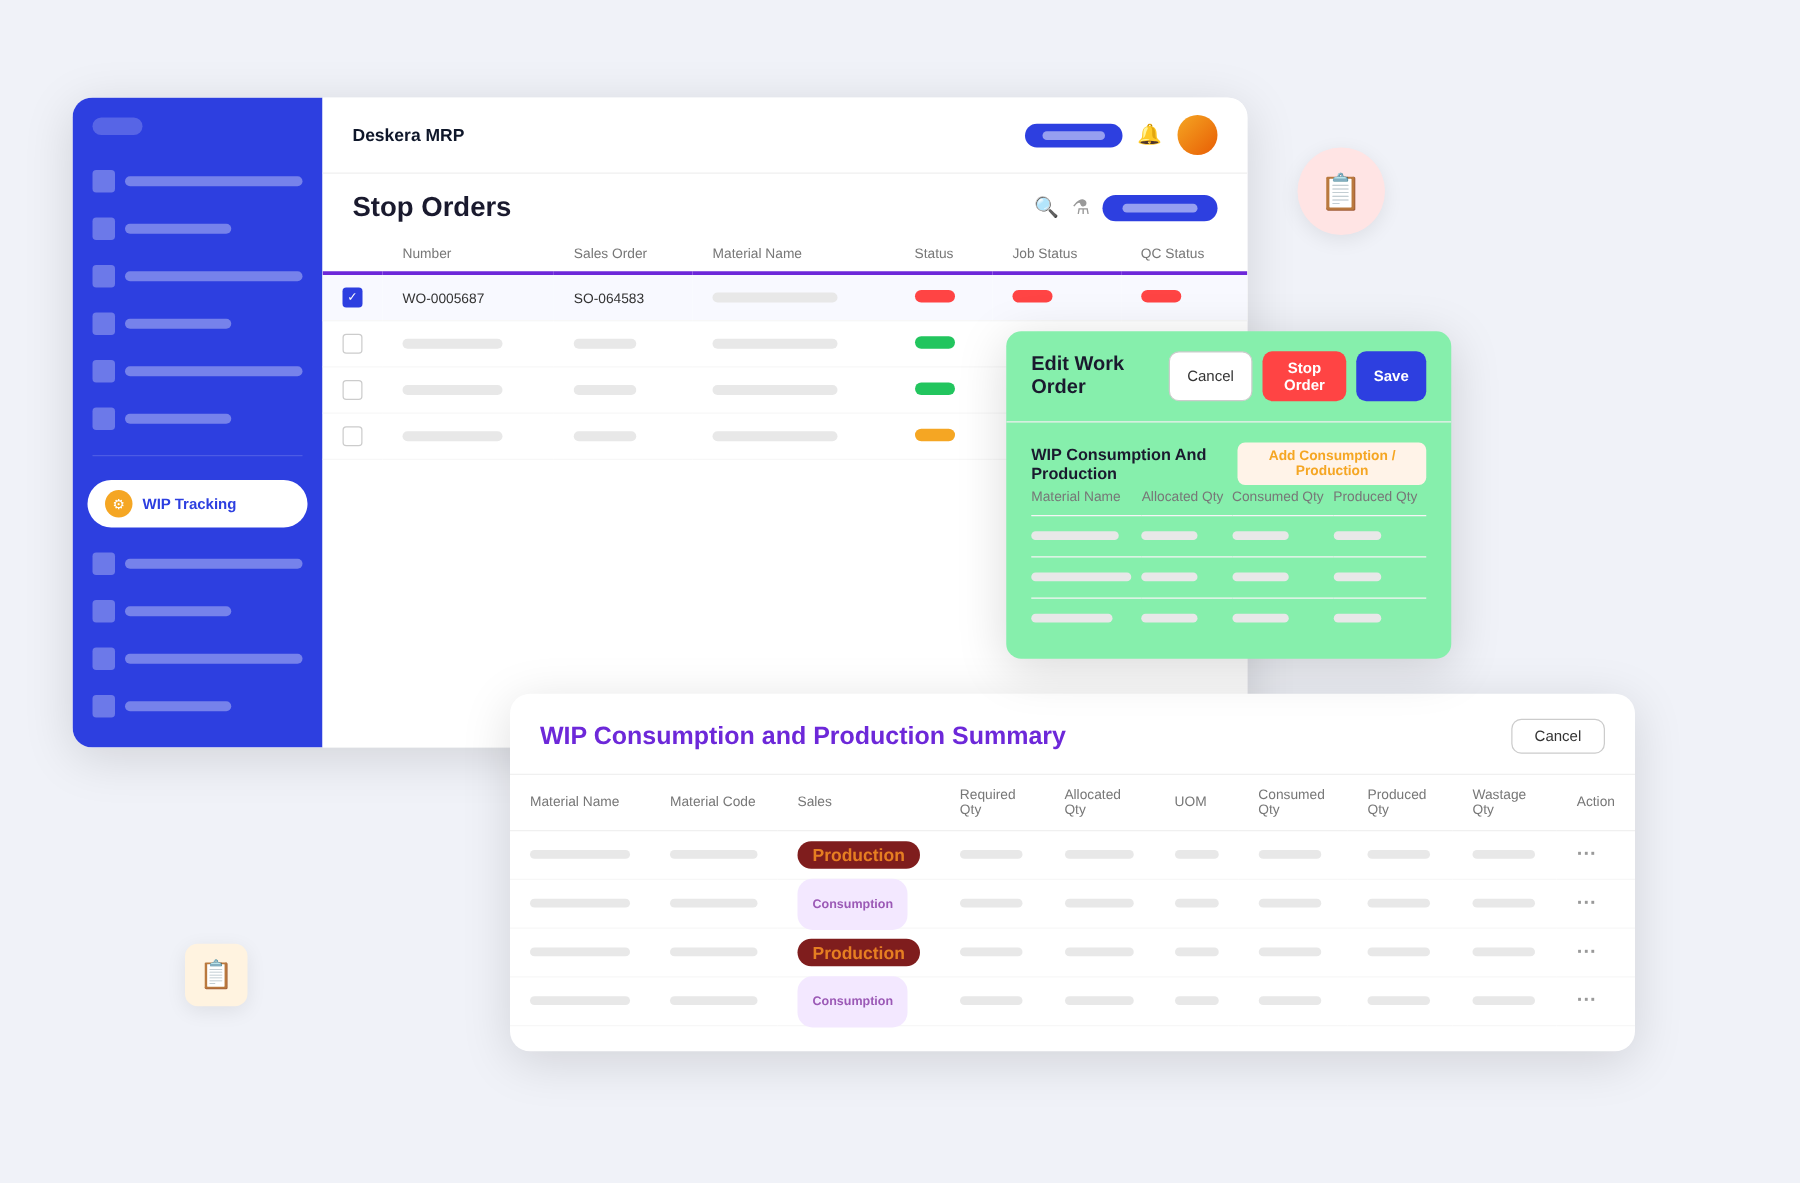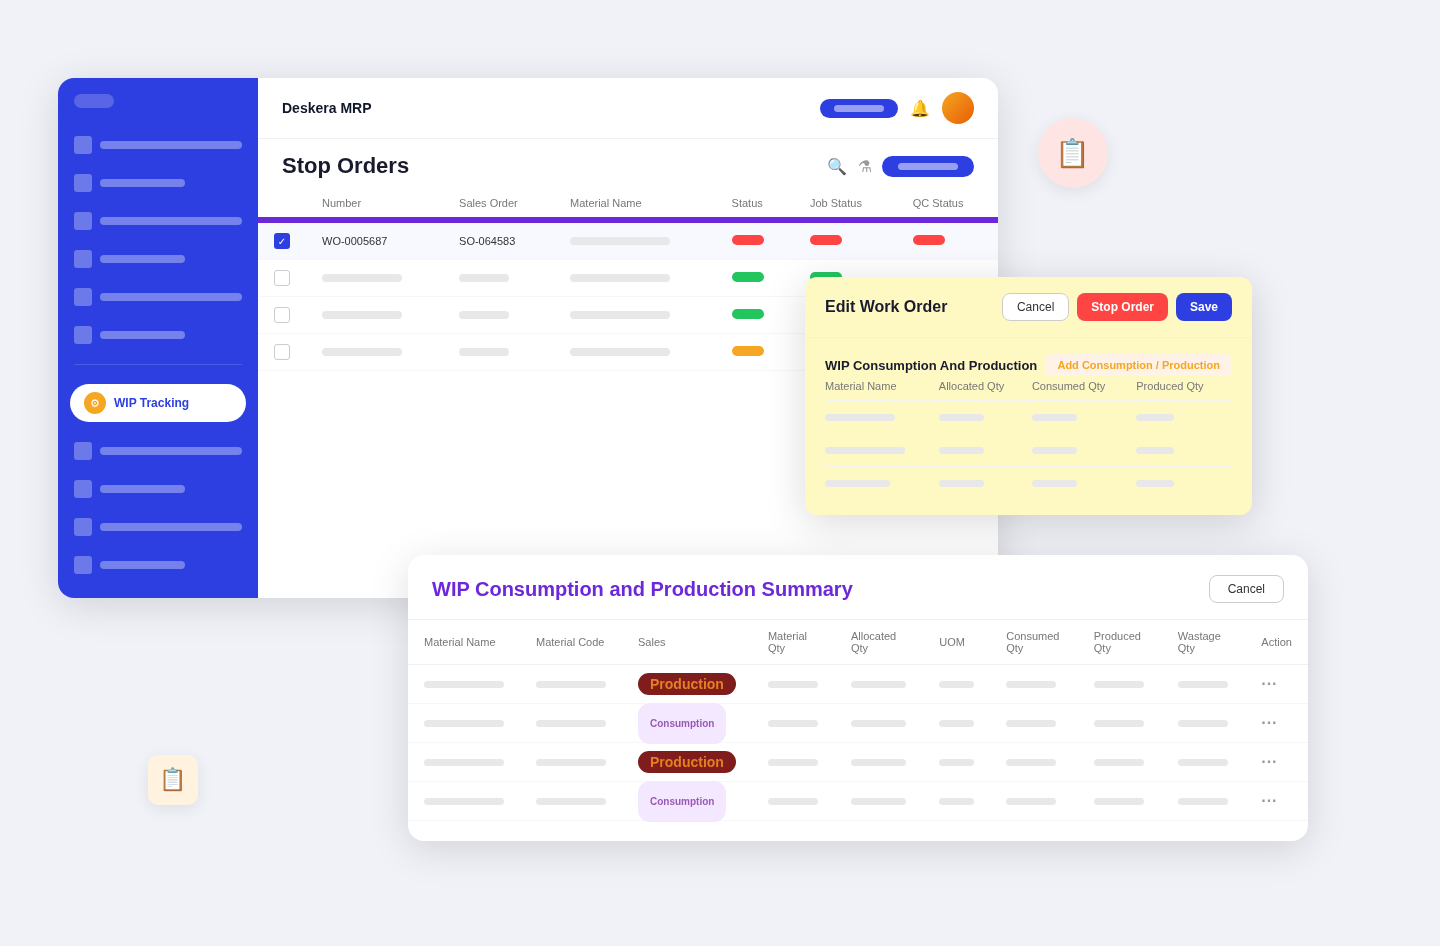--- a/index.html
+++ b/index.html
@@ -199,21 +199,21 @@
       width: 100%;
       border-collapse: collapse;
       font-size: 12px;
     }
     .wo-table thead th {
       text-align: left;
       padding: 8px 16px;
       color: #777;
       font-weight: 500;
       font-size: 11px;
-      border-bottom: 6px solid #6d28d9;
+      border-bottom: 3px solid #6d28d9;
     }
     .wo-table tbody td {
       padding: 10px 16px;
       border-bottom: 1px solid #f7f7f7;
     }
     .wo-table tbody tr:first-child td {
       background: #f8f9ff;
     }
     .checkbox-col {
       width: 28px;
@@ -278,24 +278,24 @@
       border-radius: 4px;
       width: 80px;
       display: inline-block;
     }
     .placeholder-bar.sm { width: 50px; }
     .placeholder-bar.lg { width: 100px; }
 
     
     .edit-panel {
       position: absolute;
-      top: 277px;
+      top: 265px;
       left: 805px;
-      width: 447px;
-      background: #fef9c3;
+      width: 356px;
+      background: #86efac;
       border-radius: 12px;
       box-shadow: 0 8px 40px rgba(0,0,0,0.15);
       z-index: 10;
       overflow: hidden;
     }
     .edit-panel-header {
       display: flex;
       align-items: center;
       justify-content: space-between;
       padding: 16px 20px;
@@ -704,21 +704,21 @@
   <div class="summary-header">
     <span class="summary-title">WIP Consumption and Production Summary</span>
     <button class="summary-cancel-btn">Cancel</button>
   </div>
   <table class="summary-table">
     <thead>
       <tr>
         <th>Material Name</th>
         <th>Material Code</th>
         <th>Sales</th>
-        <th>Material Qty</th>
+        <th>Required Qty</th>
         <th>Allocated Qty</th>
         <th>UOM</th>
         <th>Consumed Qty</th>
         <th>Produced Qty</th>
         <th>Wastage Qty</th>
         <th>Action</th>
       </tr>
     </thead>
     <tbody>
 

